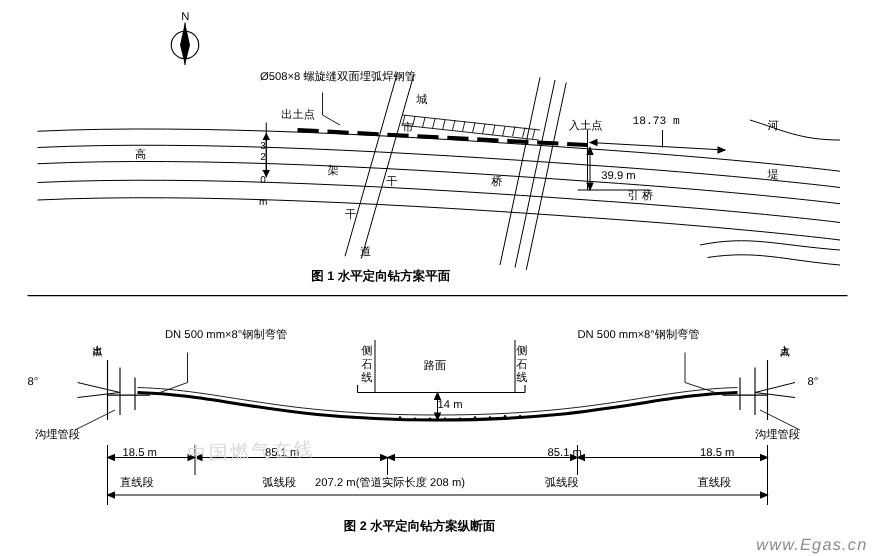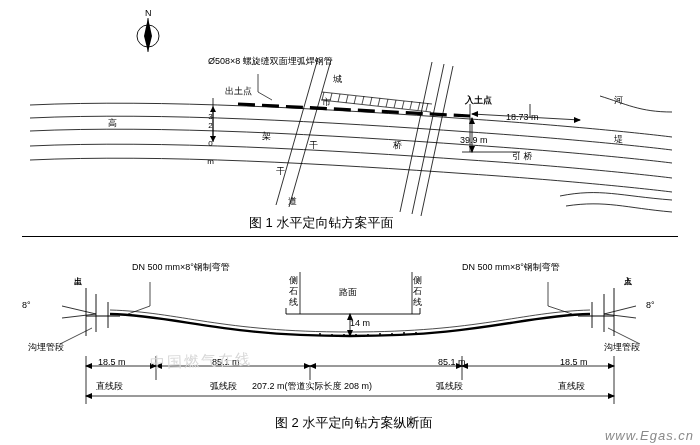--- a/index.html
+++ b/index.html
@@ -7,21 +7,21 @@
     width:700px;height:445px;
     background:#ffffff;
     font-family:"Liberation Sans","DejaVu Sans",sans-serif;
     color:#000;
     position:relative;
     overflow:hidden;
   }
   #root{position:relative;width:700px;height:445px;}
   .abs{position:absolute;}
   .lbl{font-size:9px;line-height:10px;white-space:nowrap;}
-  .cap{font-size:13px;font-weight:normal;white-space:nowrap;}
+  .cap{font-size:10px;font-weight:bold;white-space:nowrap;}
   .vert{writing-mode:vertical-rl;text-orientation:upright;font-size:9px;line-height:10px;}
   .wm{
     position:absolute;right:6px;bottom:2px;
     font-size:13px;font-style:italic;color:#8a8a8a;
     letter-spacing:1px;
   }
   .wm2{
     position:absolute;left:150px;top:352px;
     font-size:15px;color:#d8d8d8;letter-spacing:2px;
     transform:rotate(-2deg);
@@ -111,39 +111,39 @@
       <line x1="462" y1="152" x2="520" y2="152"></line>
     </g>
   </svg>
 
   <div class="abs lbl" style="left:145px;top:8px;">N</div>
 
   <div class="abs lbl" style="left:192px;top:56px;padding-left:16px;">Ø508×8 螺旋缝双面埋弧焊钢管</div>
 
   <div class="abs lbl" style="left:225px;top:86px;">出土点</div>
 
-  <div class="abs lbl" style="left:465px;top:95px;font-weight:bold;">入土点</div>
+  <div class="abs lbl" style="left:455px;top:95px;">入土点</div>
 
   <div class="abs lbl vert" style="left:205px;top:112px;font-size:8px;">32.0 m</div>
 
-  <div class="abs lbl" style="left:506px;top:112px;">18.73 m</div>
-
-  <div class="abs lbl" style="left:460px;top:135px;">39.9 m</div>
+  <div class="abs lbl" style="left:506px;top:92px;font-family:Liberation Mono, monospace;">18.73 m</div>
+
+  <div class="abs lbl" style="left:481px;top:135px;">39.9 m</div>
 
   <div class="abs lbl" style="left:108px;top:118px;">高</div>
   <div class="abs lbl" style="left:262px;top:131px;">架</div>
   <div class="abs lbl" style="left:276px;top:166px;">干</div>
   <div class="abs lbl" style="left:288px;top:196px;">道</div>
 
   <div class="abs lbl" style="left:333px;top:74px;">城</div>
   <div class="abs lbl" style="left:322px;top:97px;">市</div>
   <div class="abs lbl" style="left:393px;top:140px;">桥</div>
   <div class="abs lbl" style="left:309px;top:140px;">干</div>
 
-  <div class="abs lbl" style="left:502px;top:151px;margin-left:10px;">引 桥</div>
+  <div class="abs lbl" style="left:502px;top:151px;">引 桥</div>
 
   <div class="abs lbl" style="left:614px;top:95px;">河</div>
   <div class="abs lbl" style="left:614px;top:134px;">堤</div>
 
   <div class="abs cap" style="left:249px;top:214px;">图 1   水平定向钻方案平面</div>
 
   <div class="abs" style="left:22px;top:236px;width:656px;height:1px;background:#000;"></div>
 
   <svg class="abs" style="left:0;top:244px;" width="700" height="201" viewBox="0 0 700 201">
 

